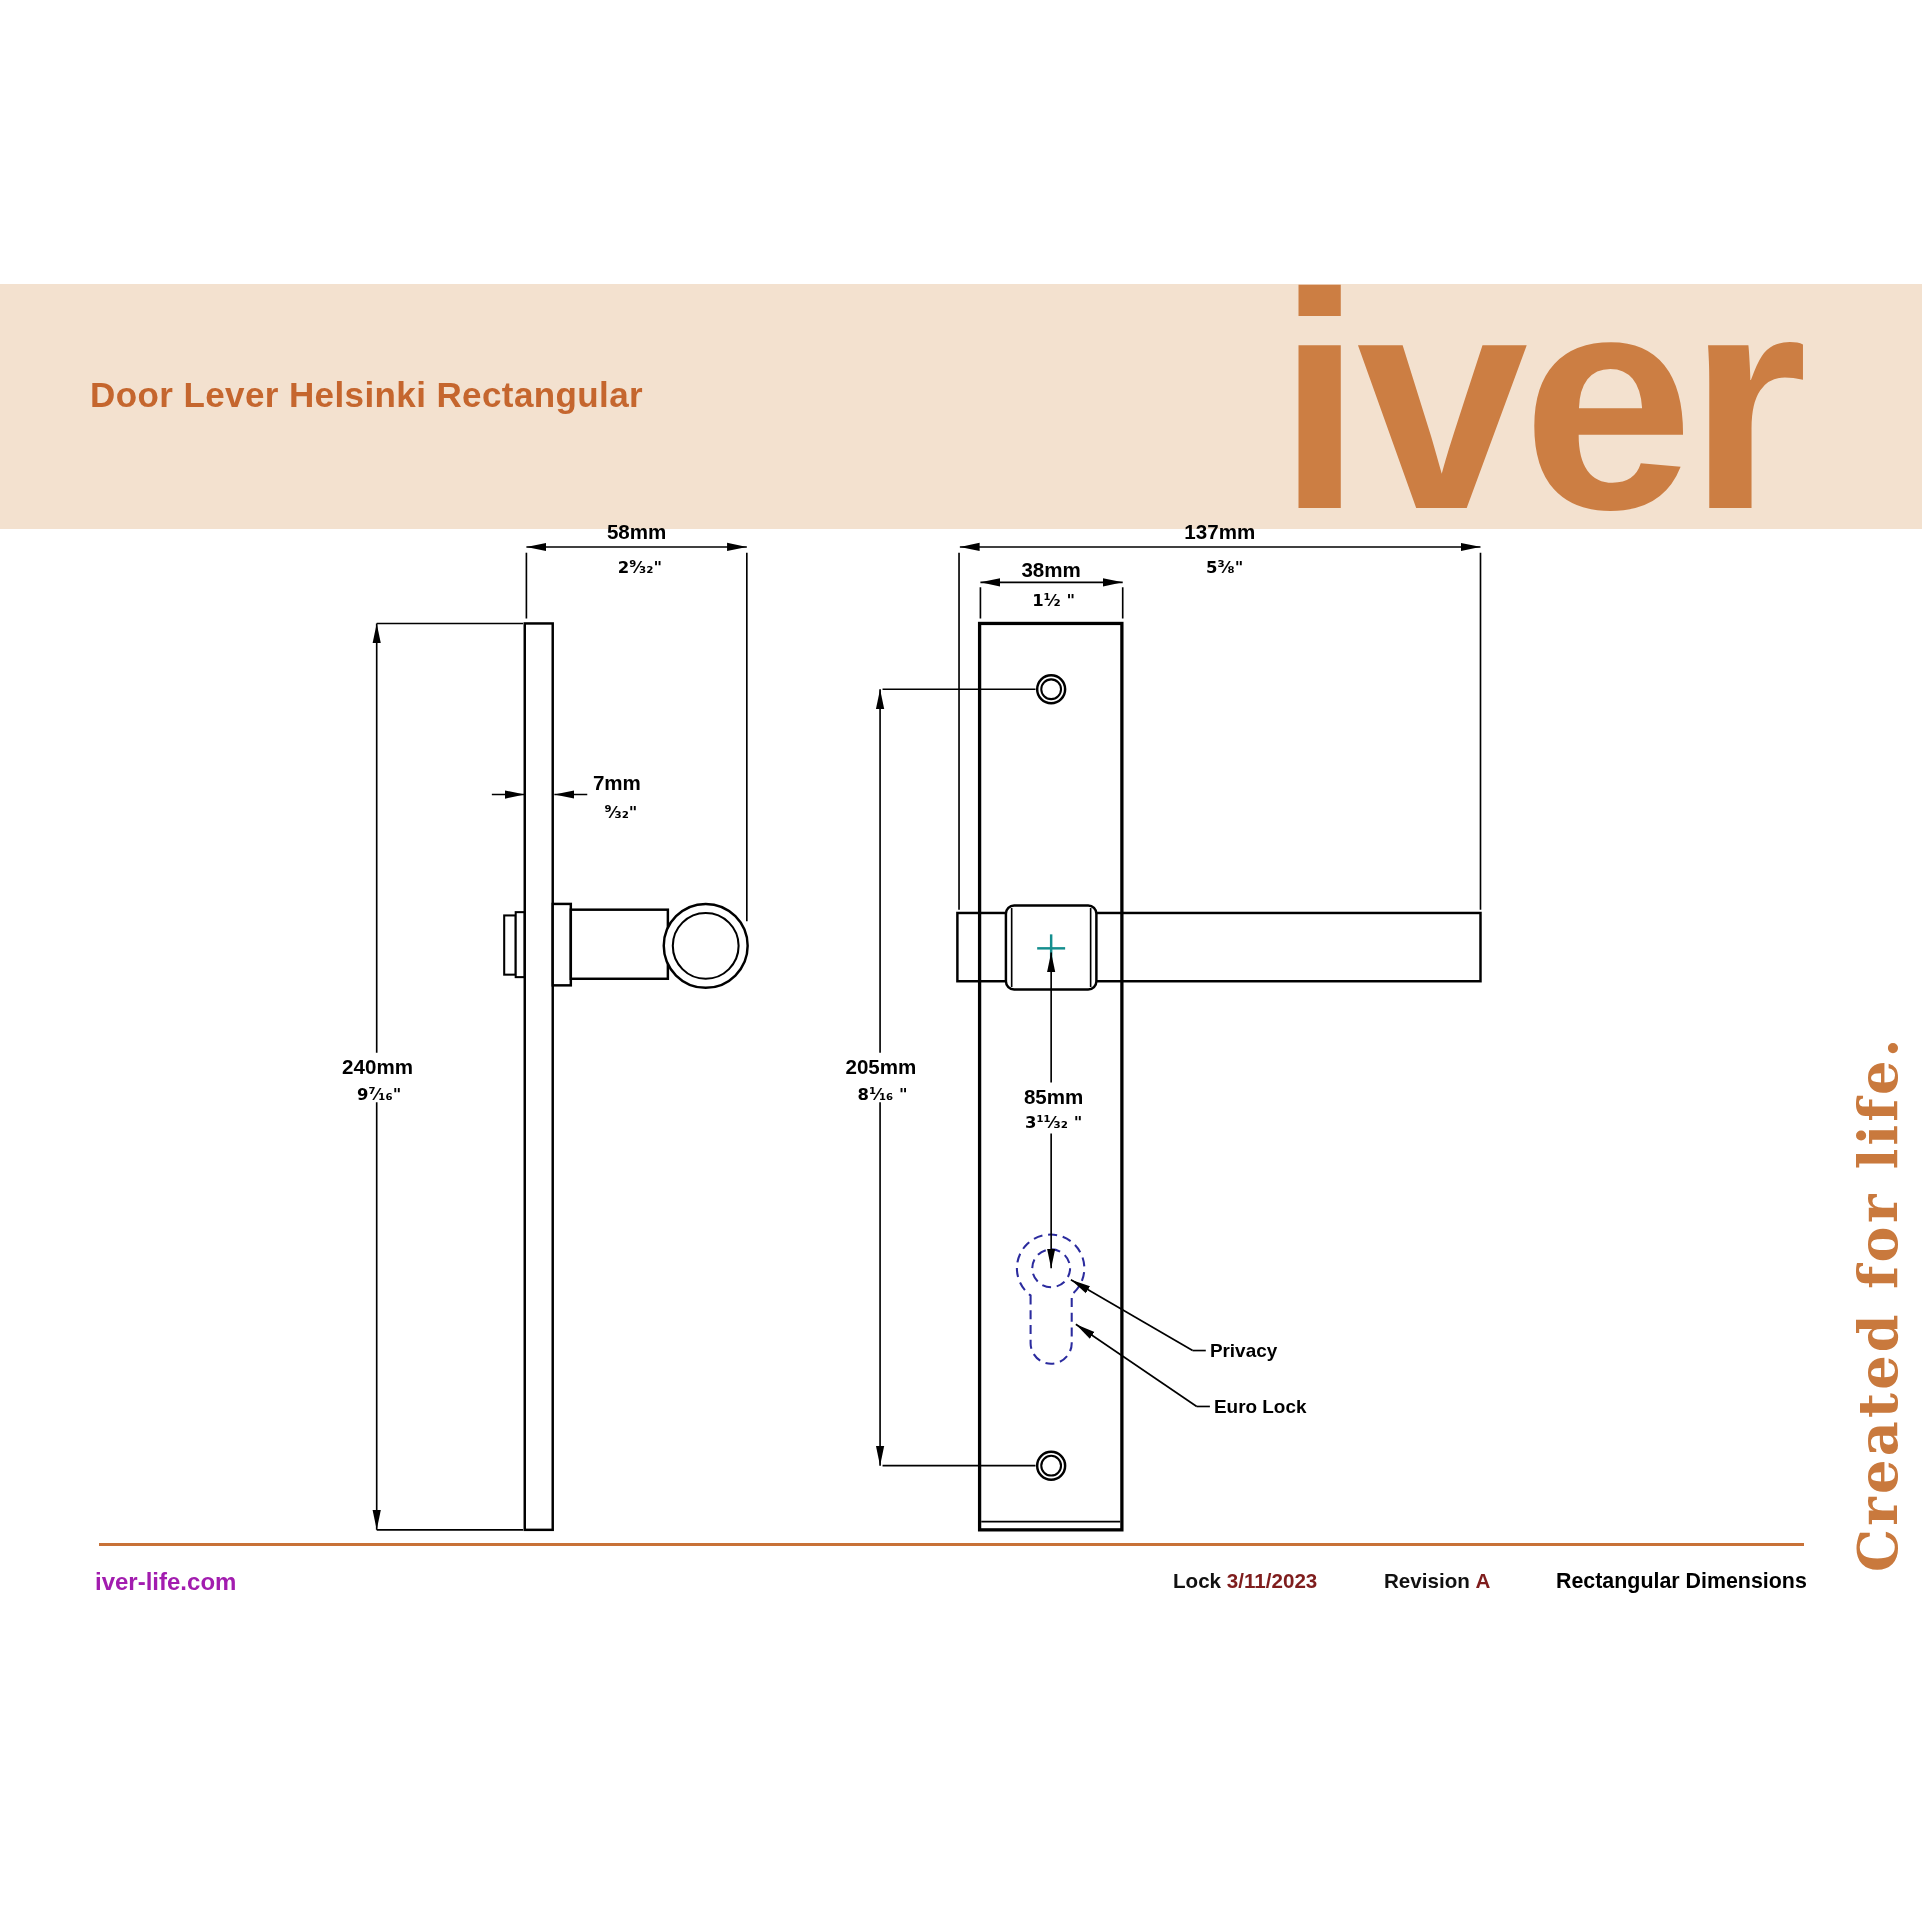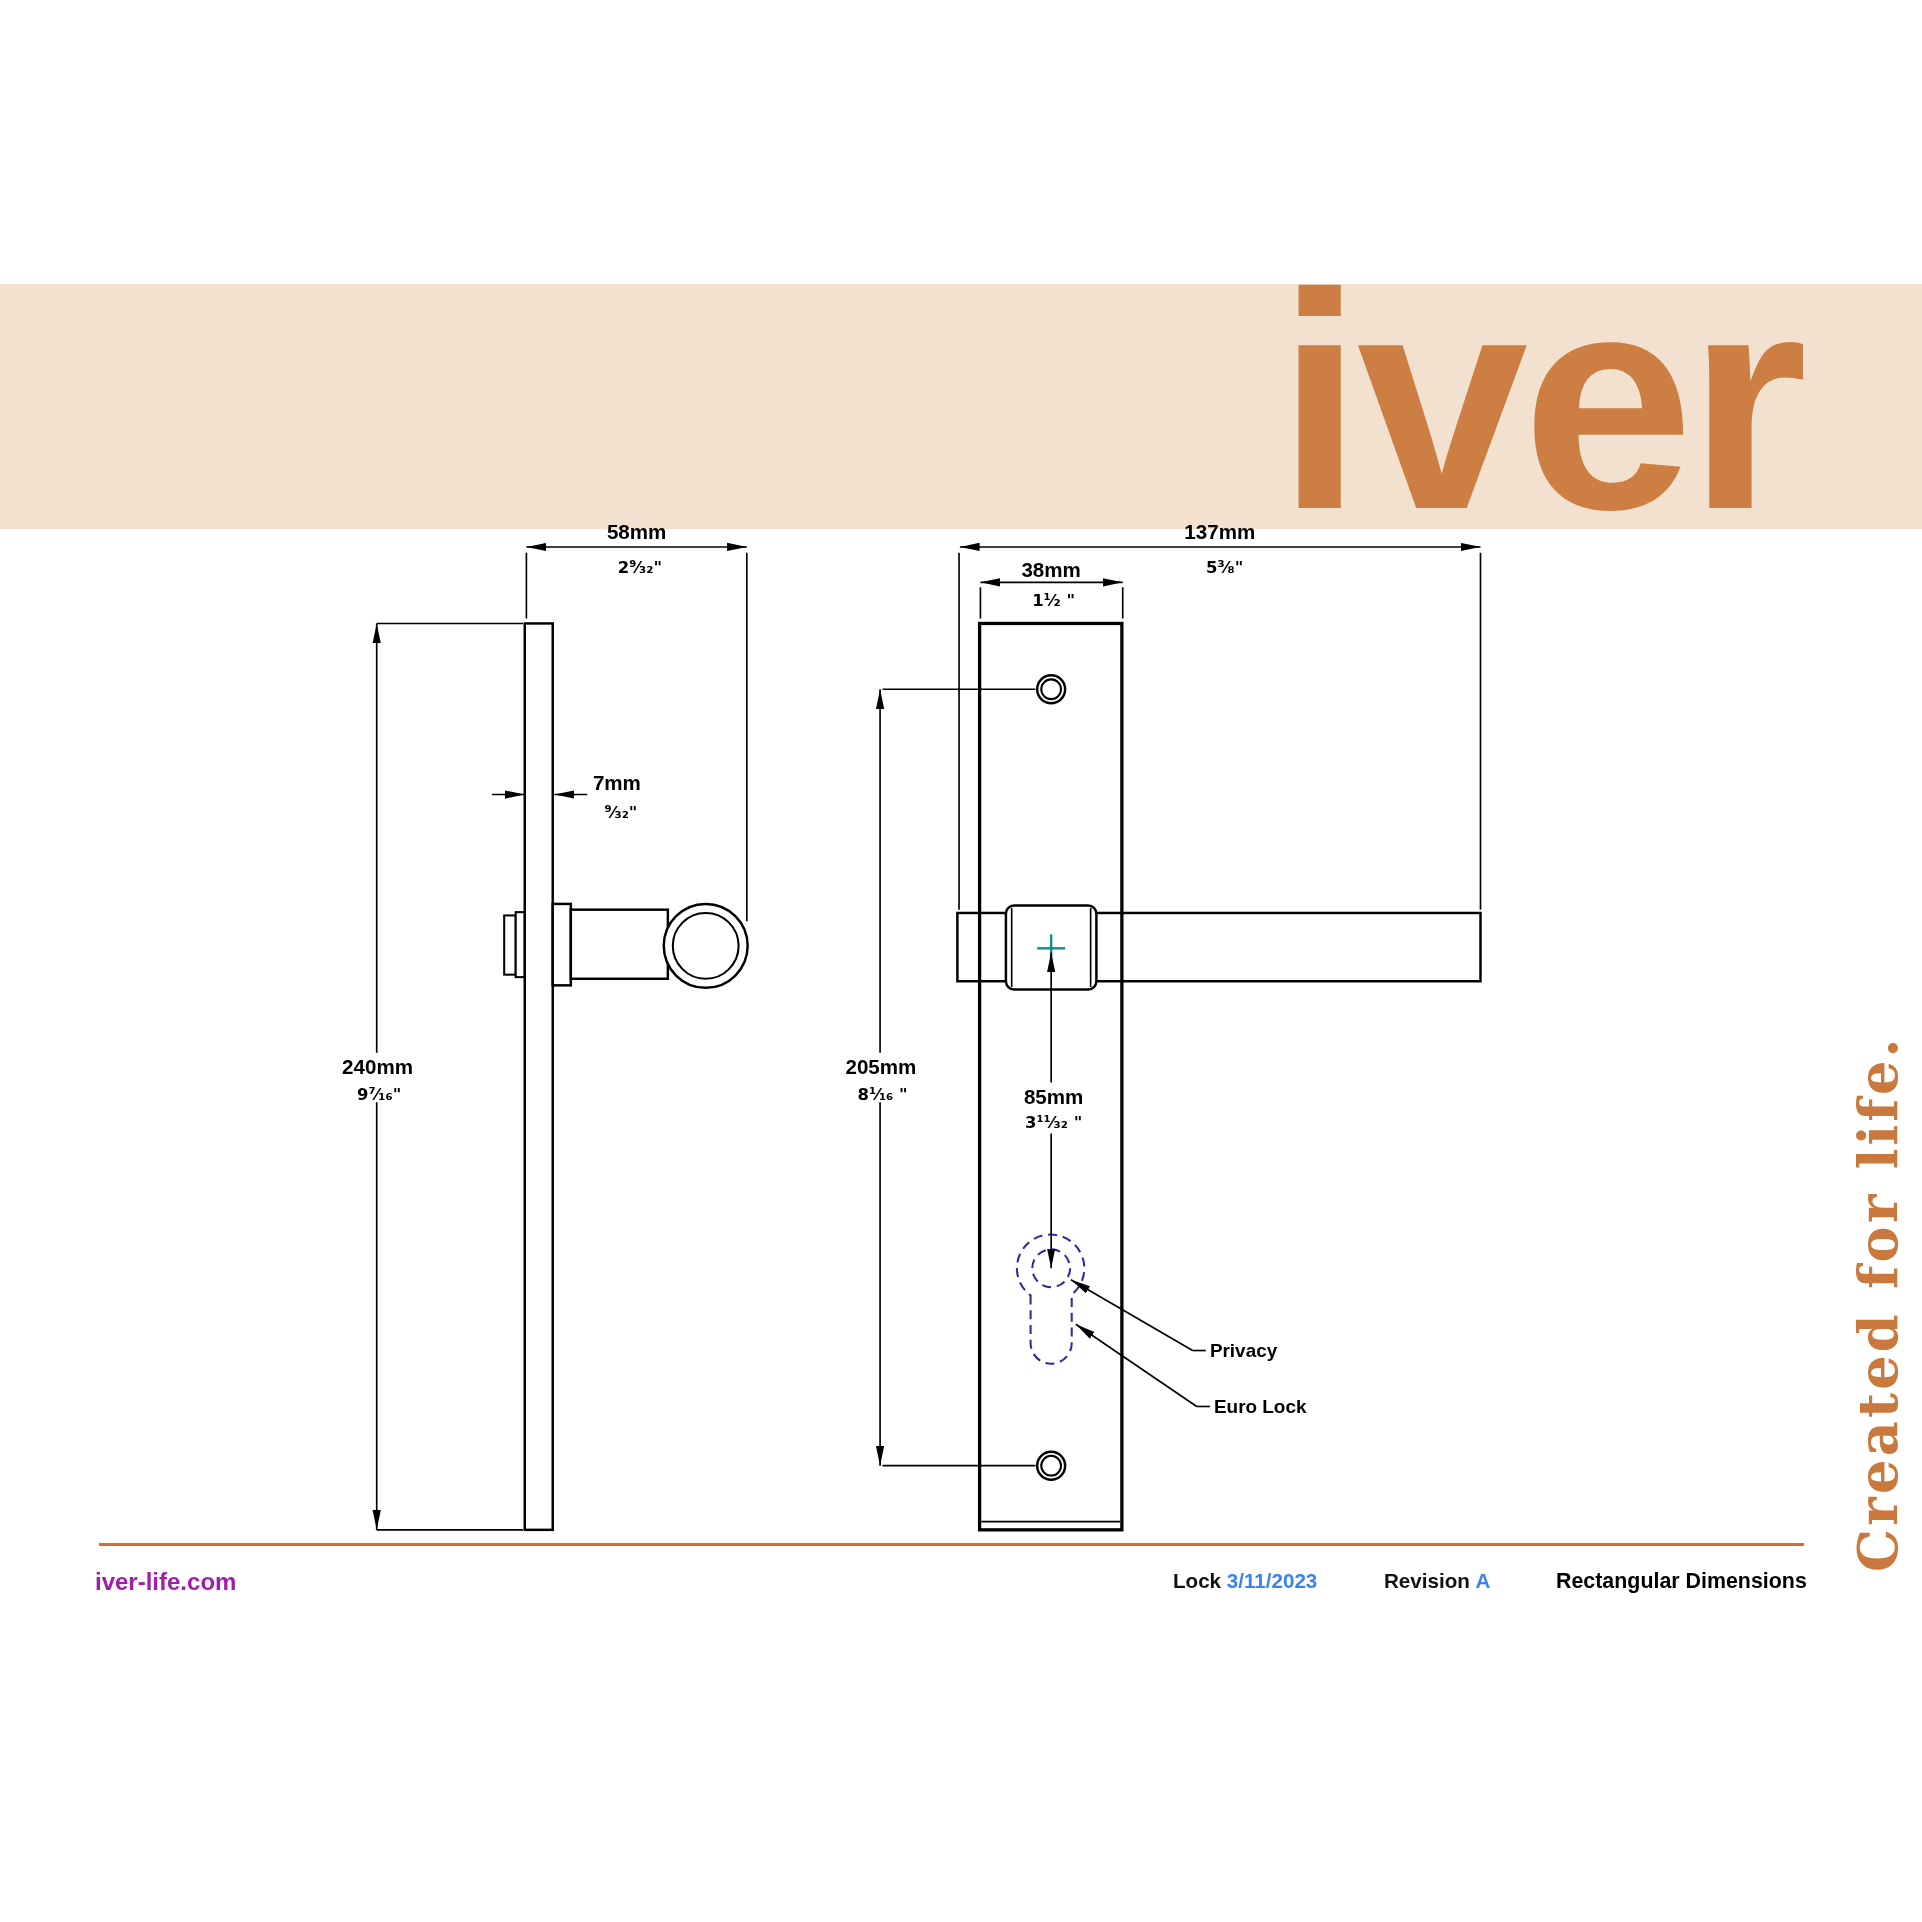--- a/index.html
+++ b/index.html
@@ -42,31 +42,32 @@
   
   .rule{
     position:absolute;left:99px;top:1543px;width:1705px;height:3.3px;
     background:#C87137;
   }
   .website{
     position:absolute;left:95px;top:1568px;
     font-size:24px;font-weight:bold;color:#a21caf;white-space:nowrap;
   }
   .meta{position:absolute;top:1569px;font-size:20.6px;font-weight:bold;color:#111;white-space:nowrap;}
-  .meta .val{color:#3b82f6;}
+  .meta .val{color:#7f1d1d;}
   .meta-date{left:1173px;}
   .meta-revision{left:1384px;}
   .meta-note{left:1556px;font-size:21.4px;color:#000;}
 </style>
 </head>
 <body>
 
 <div id="canvas">
 
   <div class="banner"></div>
+  <div class="product-title">Door Lever Helsinki Rectangular</div>
   <div class="brand-logo">iver</div>
 
   <svg class="drawing" viewBox="0 0 2338 2338">
     <defs>
       <marker id="arr" viewBox="0 0 24 12" refX="24" refY="6" markerWidth="24" markerHeight="12" markerUnits="userSpaceOnUse" orient="auto-start-reverse">
         <path d="M0,1 L24,6 L0,11 Z" fill="#000"></path>
       </marker>
     </defs>
 
     <g>

